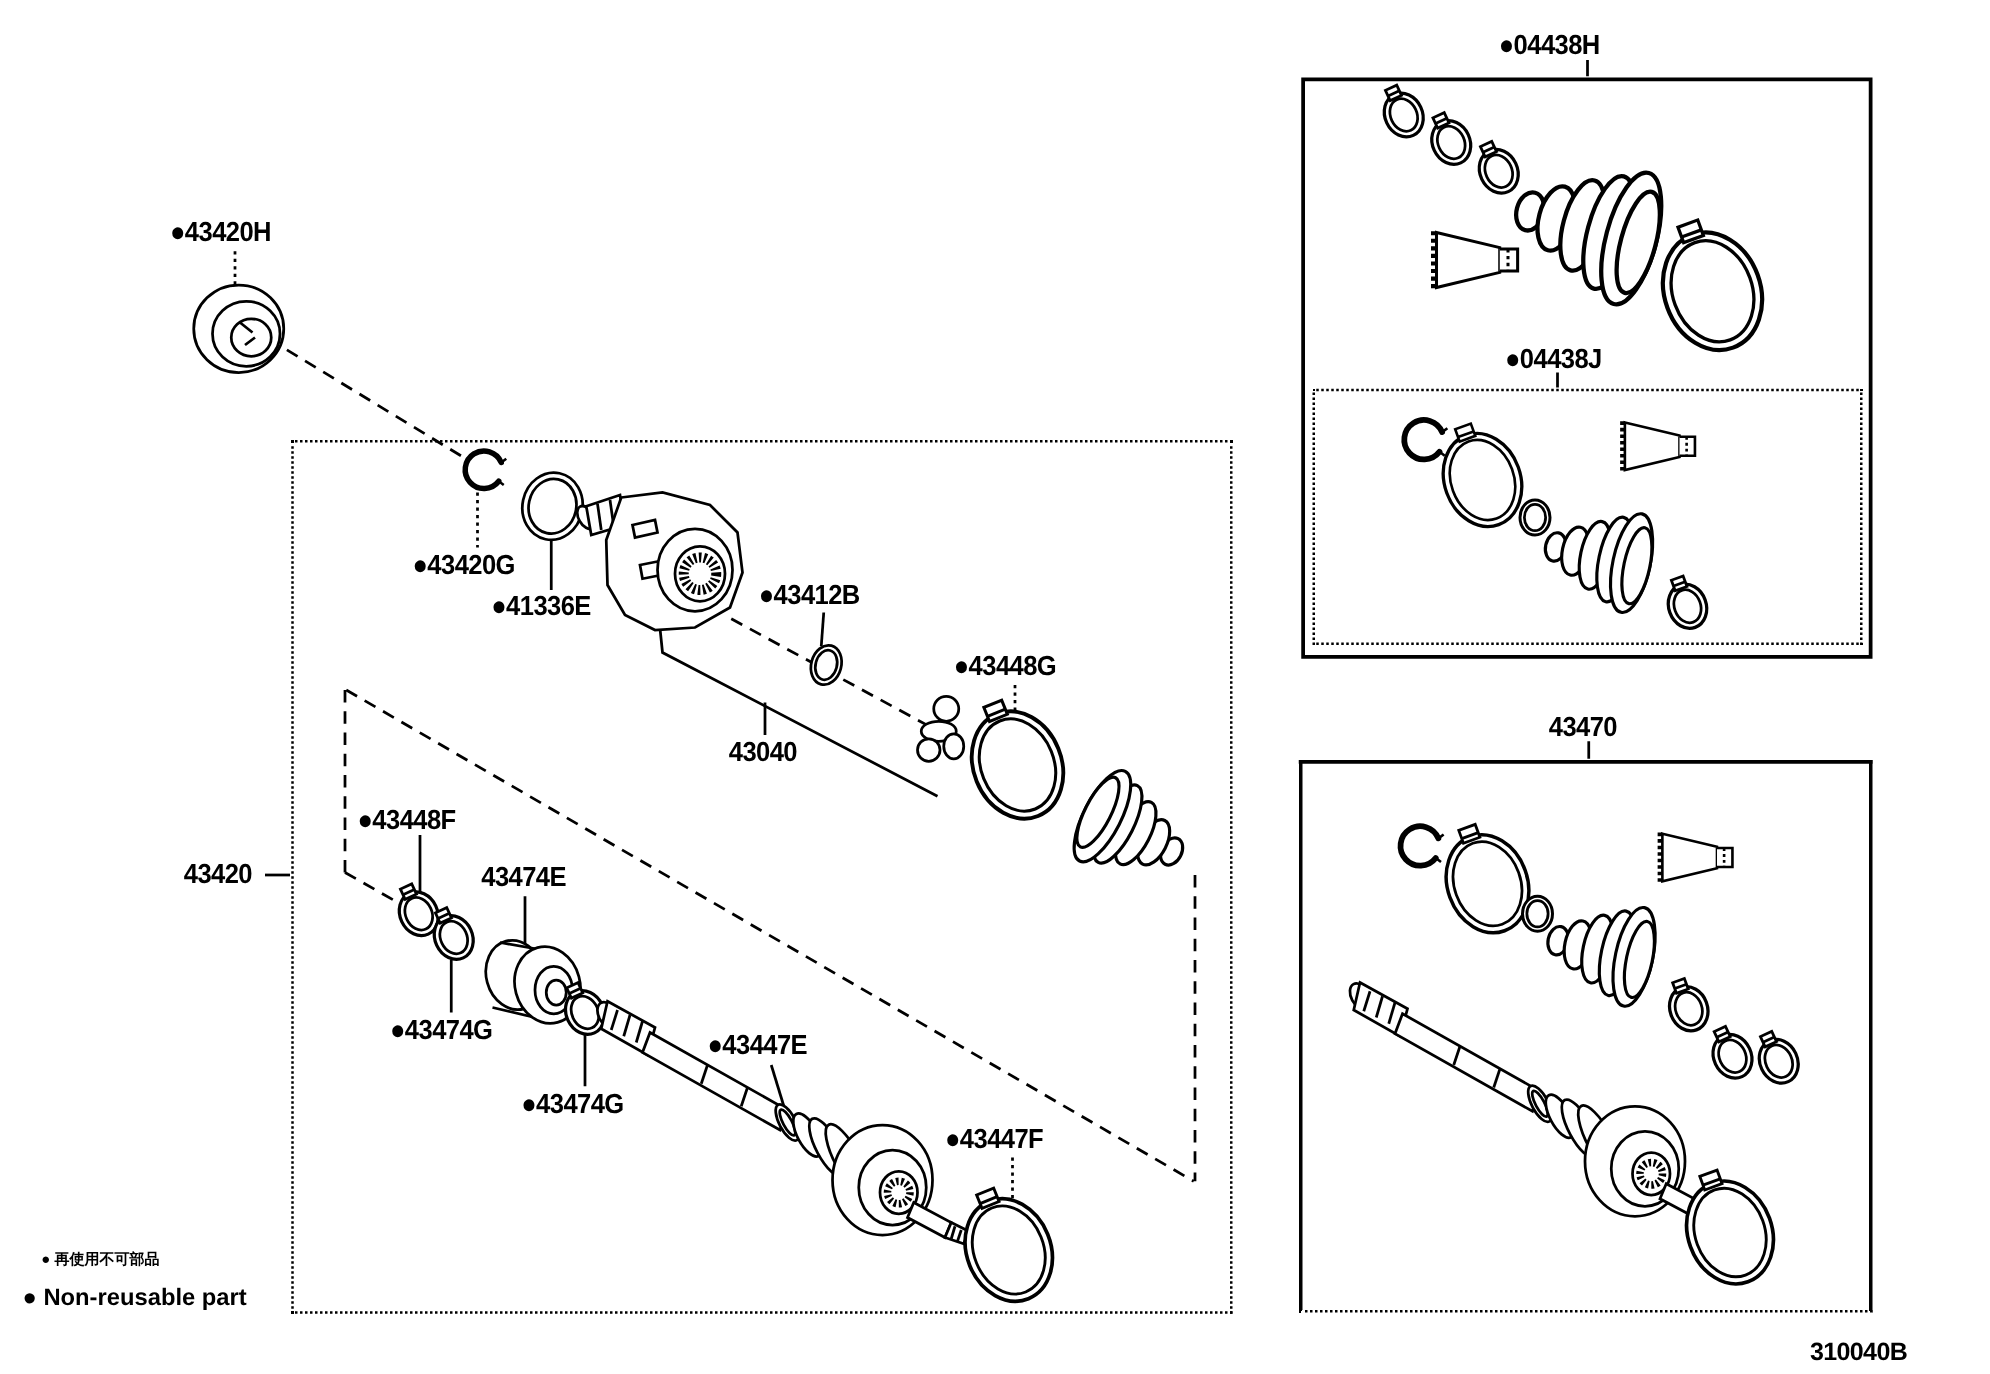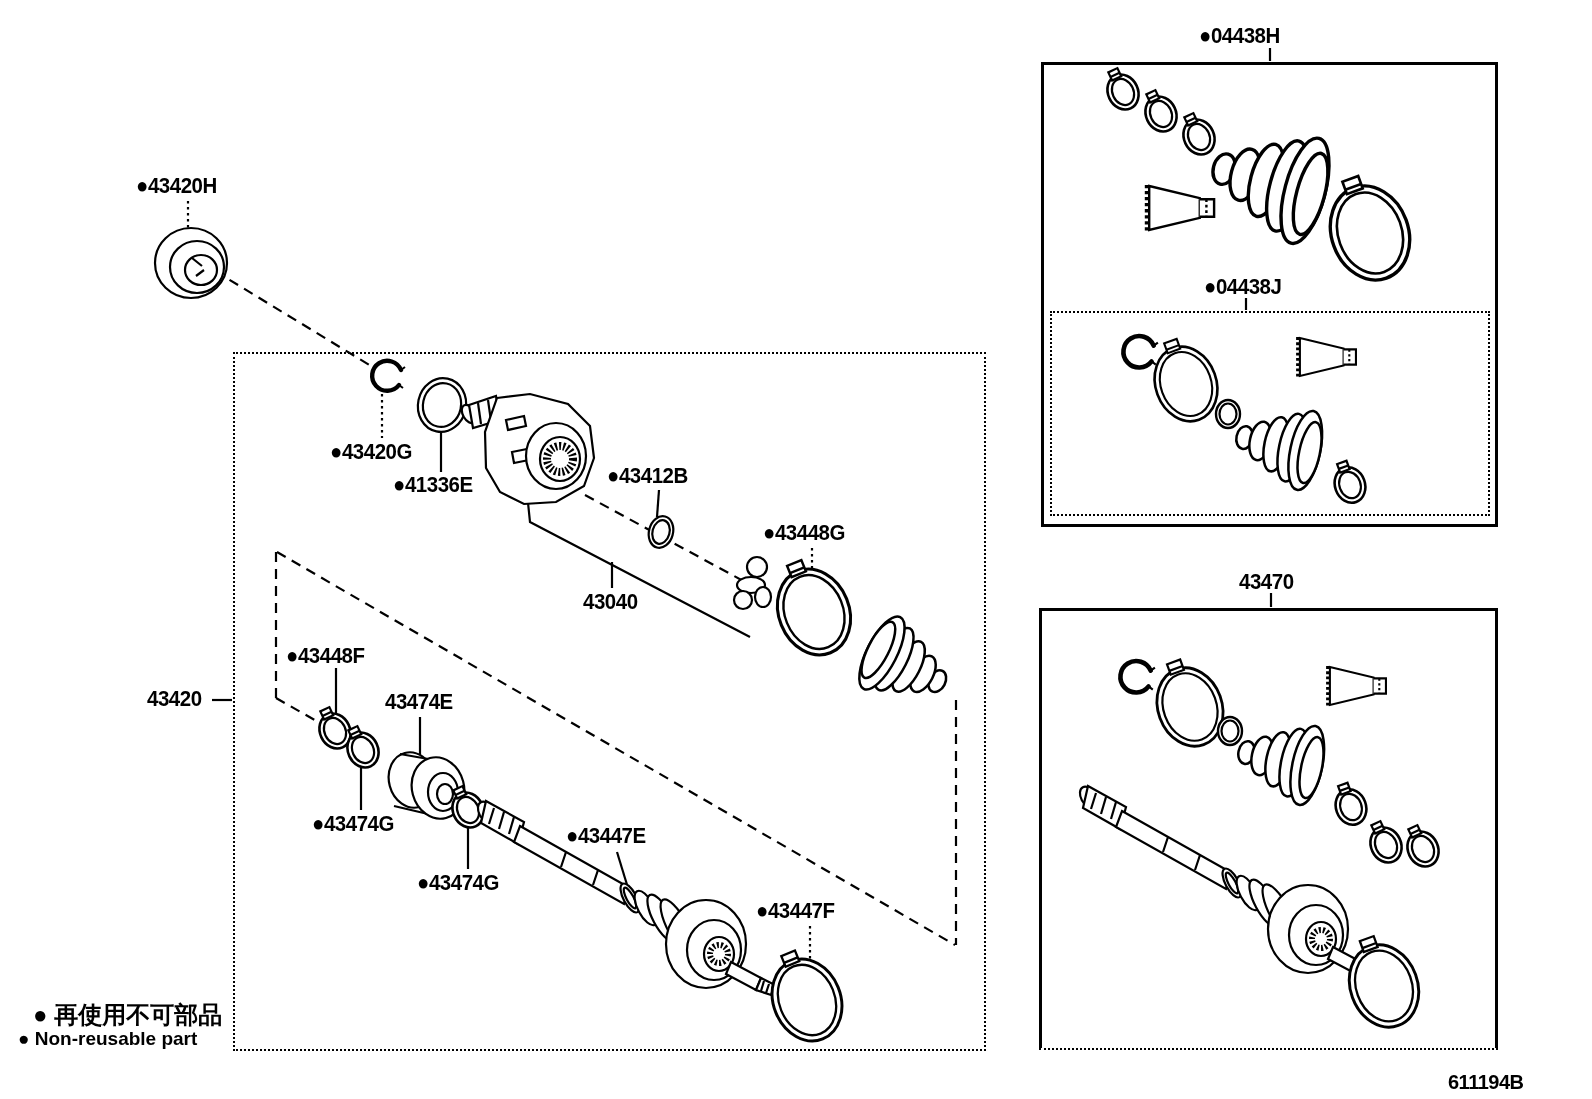--- a/index.html
+++ b/index.html
@@ -7,21 +7,21 @@
           font-family:"Liberation Sans",sans-serif;color:#000;}
   .box{position:absolute;box-sizing:border-box;}
   #main-box{left:233px;top:352px;width:753px;height:699px;border:2px dotted #000;}
   #kit1-box{left:1041px;top:62px;width:457px;height:465px;border:3px solid #000;}
   #kit1-inner-box{left:1050px;top:311px;width:440px;height:205px;border:2px dotted #000;}
   #kit2-box{left:1039px;top:608px;width:459px;height:442px;border:3px solid #000;border-bottom:2px dotted #000;}
   svg#art{position:absolute;left:0;top:0;}
   .lbl{position:absolute;font-weight:700;font-size:22px;letter-spacing:-0.5px;white-space:nowrap;
        transform:scaleX(0.93);transform-origin:left top;line-height:1.1;}
   .legend-line{position:absolute;font-weight:700;font-size:19px;white-space:nowrap;}
-  #legend-jp{left:33px;top:999px;font-size:24px;}
+  #legend-jp{left:33px;top:999px;font-size:12px;}
   #legend-en{left:18px;top:1028px;}
   #doc-number{left:1448px;top:1071px;position:absolute;font-weight:700;font-size:20px;letter-spacing:-0.5px;}
 </style>
 </head>
 <body>
 
 <div id="canvas">
 
   <div class="box" id="main-box"></div>
   <div class="box" id="kit1-box"></div>
@@ -243,15 +243,15 @@
   <div class="lbl" style="left:417px;top:871px">●43474G</div>
   <div class="lbl" style="left:566px;top:824px">●43447E</div>
   <div class="lbl" style="left:756px;top:899px">●43447F</div>
   <div class="lbl" style="left:147px;top:687px">43420</div>
   <div class="lbl" style="left:1199px;top:24px">●04438H</div>
   <div class="lbl" style="left:1204px;top:275px">●04438J</div>
   <div class="lbl" style="left:1239px;top:570px">43470</div>
 
   <div class="legend-line" id="legend-jp">● 再使用不可部品</div>
   <div class="legend-line" id="legend-en">● Non-reusable part</div>
-  <div id="doc-number">611194B</div>
+  <div id="doc-number">310040B</div>
 
 </div>
 
 </body></html>

